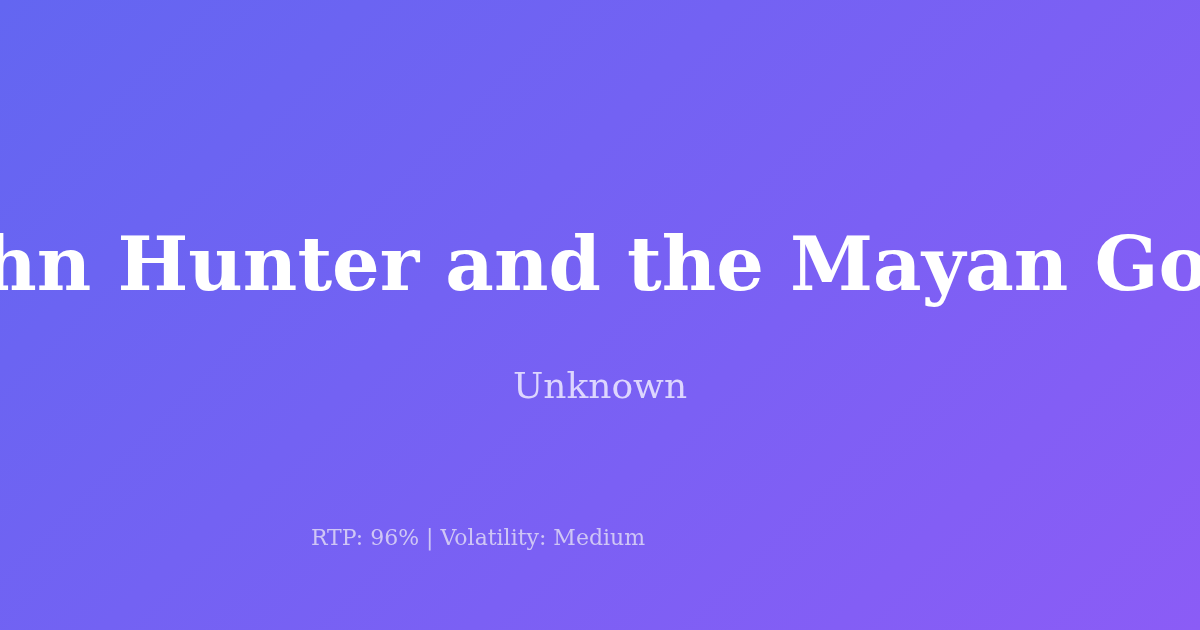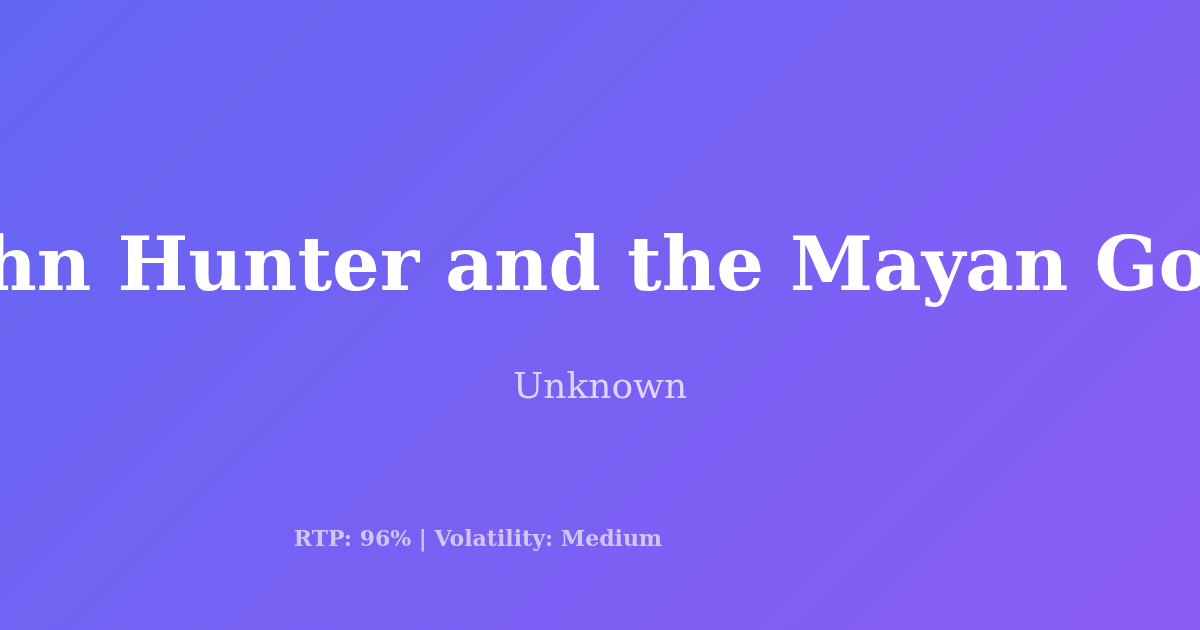--- a/index.html
+++ b/index.html
@@ -69,21 +69,21 @@
   }
 
   
   .game-meta {
     position: absolute;
     top: 524px;
     left: 0;
     width: 956px;
     text-align: center;
     font-family: "DejaVu Serif", "Liberation Serif", serif;
-    font-weight: bold;
+    font-weight: normal;
     font-size: 22px;
     line-height: 1.3;
     color: #cfc6f5;
     white-space: nowrap;
     margin: 0;
   }
 </style>
 </head>
 <body>
 

